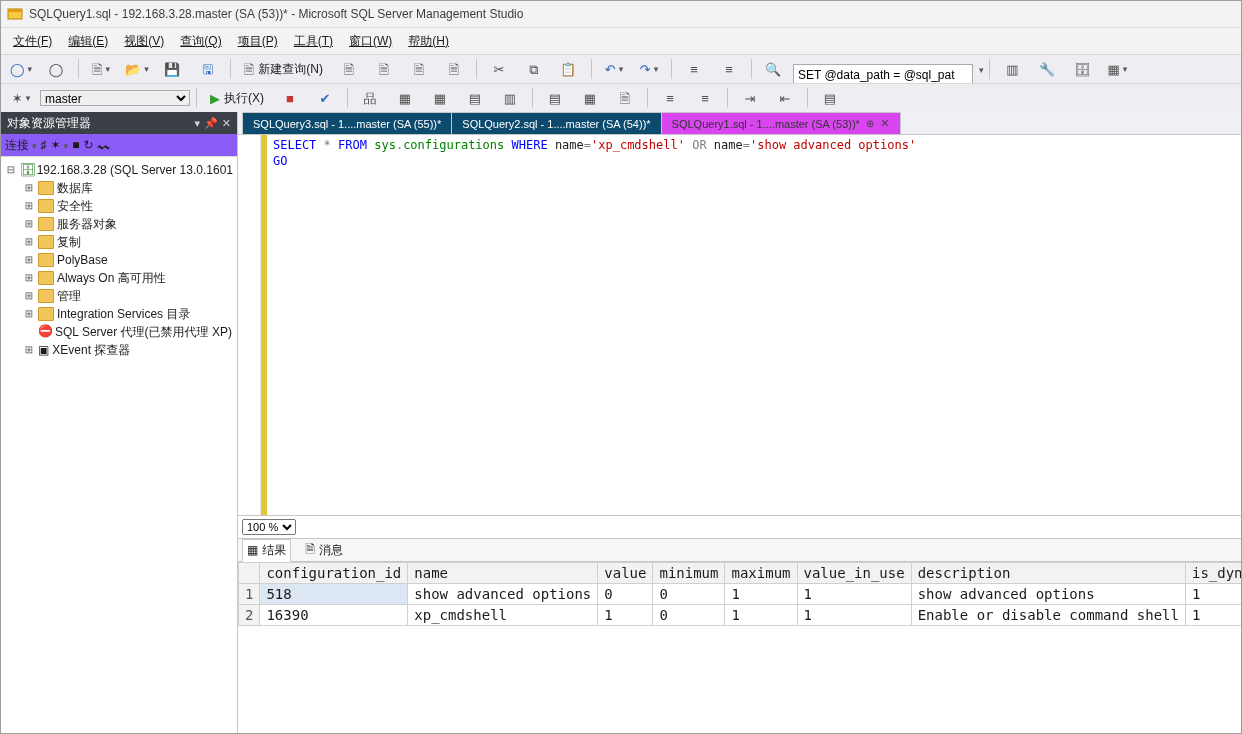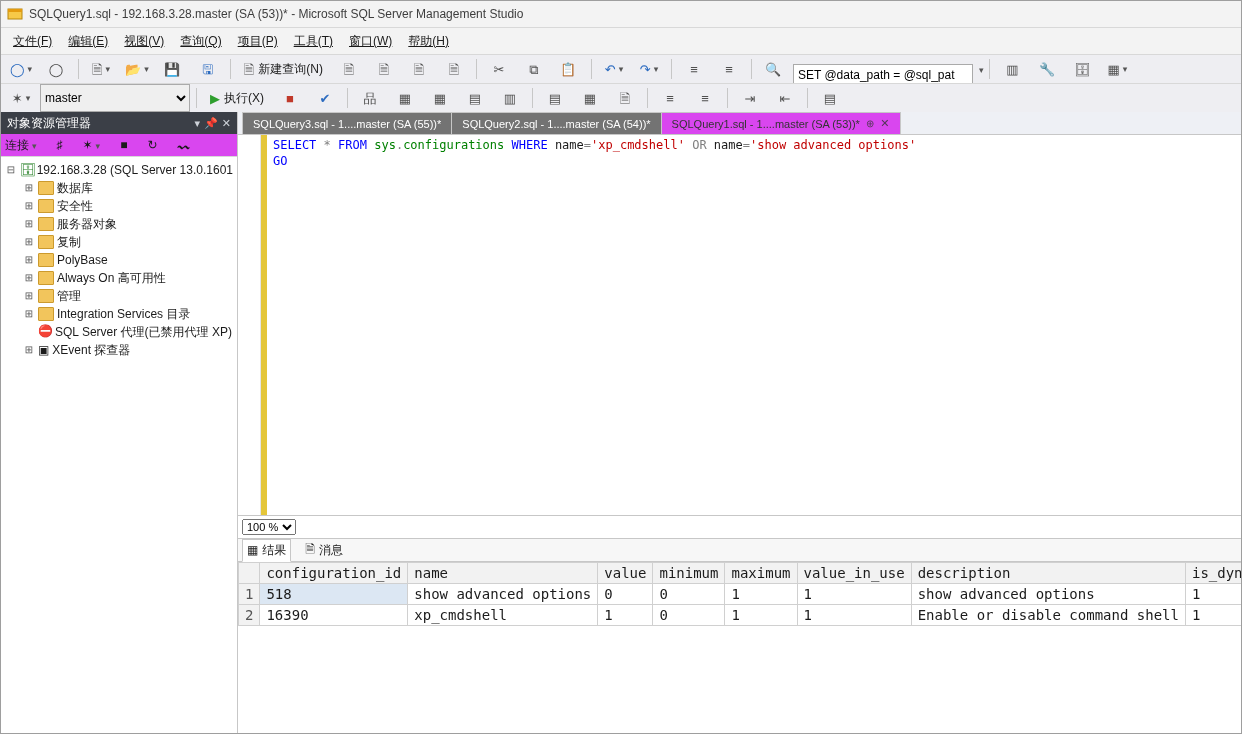--- a/index.html
+++ b/index.html
@@ -16,41 +16,41 @@
   .tb{height:28px;display:flex;align-items:center;background:#eeeef2;border-top:1px solid #d8d8d8;padding:0 4px;gap:3px;}
   .tb .sep{width:1px;align-self:stretch;margin:4px 3px;background:#c7c7c7;}
   .tb .btn{height:22px;min-width:22px;display:flex;align-items:center;justify-content:center;padding:0 4px;border:1px solid transparent;border-radius:2px;cursor:default;}
   .tb .btn.txtbtn{padding:0 6px;gap:4px;}
   .tb .drop::after{content:"▾";font-size:9px;margin-left:3px;color:#555;}
   .tb .glyph{font-size:13px;color:#505050;line-height:1;}
   .tb .glyph.green{color:#2e9e2e;}
   .tb .glyph.red{color:#c0392b;}
   .tb .glyph.blue{color:#2d6cc0;}
   .tb input.tool-input{height:18px;border:1px solid #aaa;padding:1px 4px;font-size:12px;background:#fff;margin-top:12px;}
-  .tb select{height:28px;border:1px solid #aaa;font-size:12px;}
+  .tb select{height:16px;border:1px solid #aaa;font-size:12px;}
   
   .body{flex:1;display:flex;min-height:0;}
   .objexp{width:236px;display:flex;flex-direction:column;border-right:1px solid #c7c7c7;background:#fff;}
   .objexp .hdr{height:22px;background:#3b3f47;color:#fff;display:flex;align-items:center;padding:0 6px;justify-content:space-between;}
   .objexp .hdr .rt{display:flex;gap:4px;font-size:11px;color:#cfd3da;}
-  .objexp .tbar{height:22px;display:flex;align-items:center;border-bottom:1px solid #d8d8d8;background:#d946ef;padding:0 4px;gap:20px;}
+  .objexp .tbar{height:22px;display:flex;align-items:center;border-bottom:1px solid #d8d8d8;background:#8b5cf6;padding:0 4px;gap:4px;}
   .objexp .tbar .drop::after{content:"▾";font-size:9px;margin-left:3px;color:#555;}
   .tree{flex:1;overflow:auto;padding:4px 2px;}
   .tree ul{list-style:none;margin:0;padding:0;}
   .tree li{white-space:nowrap;line-height:18px;}
   .tree .row{display:flex;align-items:center;gap:3px;padding:0 2px;}
   .tree .exp{width:12px;text-align:center;color:#555;font-size:10px;cursor:default;}
   .tree .folder{width:14px;height:12px;display:inline-block;background:#f2c55c;border:1px solid #cc9a2d;border-radius:1px;}
   .tree .srv{width:14px;height:14px;display:inline-block;color:#1b7a1b;font-size:13px;line-height:1;}
   .tree .agt{width:14px;height:14px;display:inline-block;color:#c0392b;font-size:12px;line-height:1;}
   .tree ul ul{padding-left:18px;}
   
   .editcol{flex:1;display:flex;flex-direction:column;min-width:0;}
   .tabs{height:22px;display:flex;align-items:flex-end;background:#eef0f5;border-bottom:1px solid #c7c7c7;padding-left:4px;gap:0;}
-  .tab{height:21px;display:flex;align-items:center;padding:0 10px;border:1px solid #c7c7c7;border-bottom:none;margin-right:-1px;background:#737373;color:#fff;font-size:11px;gap:6px;cursor:default;max-width:260px;}
+  .tab{height:21px;display:flex;align-items:center;padding:0 10px;border:1px solid #c7c7c7;border-bottom:none;margin-right:-1px;background:#0c4a6e;color:#fff;font-size:11px;gap:6px;cursor:default;max-width:260px;}
   .tab .lbl{white-space:nowrap;overflow:hidden;text-overflow:ellipsis;}
   .tab.active{background:#d946ef;color:#333;}
   .tab .pin{font-size:10px;opacity:.8;}
   .tab .x{font-size:11px;opacity:.8;}
   .sql{flex:1;display:flex;min-height:0;border-bottom:1px solid #c7c7c7;}
   .sql .margin{width:22px;background:#fff;border-right:1px solid #e5e5e5;}
   .sql .cmark{width:6px;background:#e4c63a;}
   .sql pre{margin:0;padding:2px 6px;font-family:"Consolas","SimSun",monospace;font-size:12px;line-height:16px;white-space:pre;flex:1;overflow:auto;}
   .kw{color:#0000ff;}
   .sys{color:#008000;}

